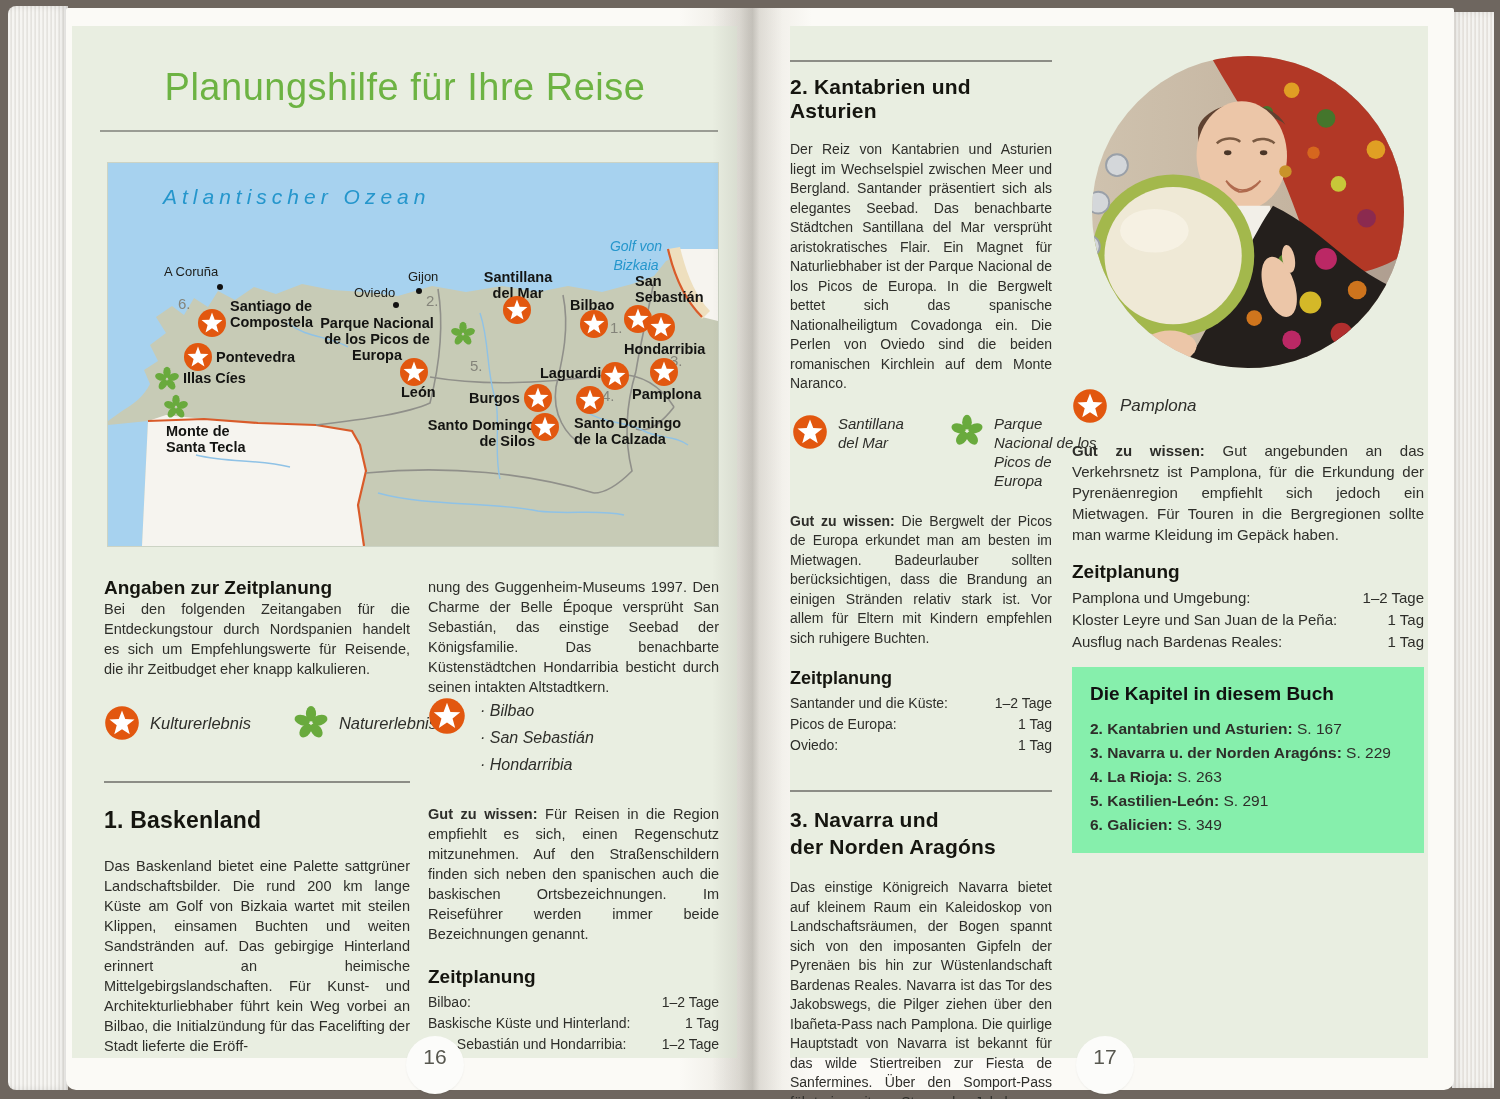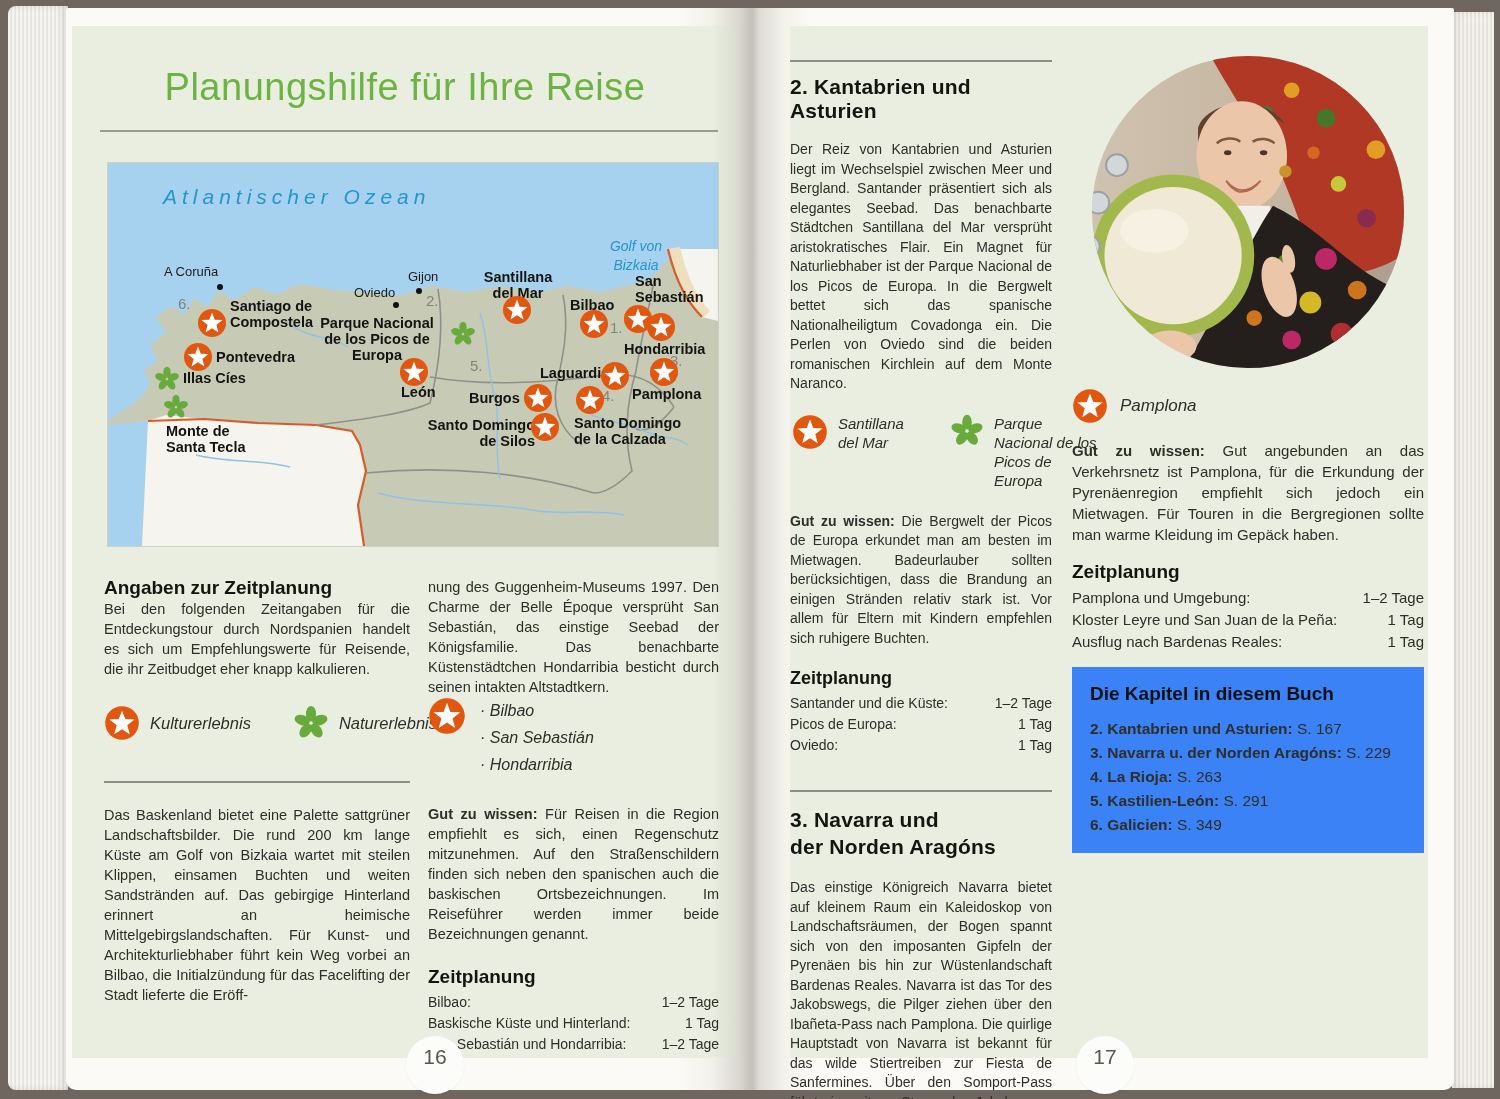--- a/index.html
+++ b/index.html
@@ -57,21 +57,21 @@
   .hl-block{display:flex;gap:14px;}
   .hl-block .itm{font-size:16px;line-height:27px}
   .pamp-row{display:flex;align-items:center;gap:12px;margin-top:16px;font-size:17px}
   
   .col{position:absolute}
   .lp-col1{left:104px;top:577px;width:306px}
   .lp-col2{left:428px;top:577px;width:291px}
   .rp-col1{left:790px;top:60px;width:262px}
   .rp-col2{left:1072px;top:56px;width:352px}
   .rp-col1 p.body{font-size:14px;line-height:19.5px}
-  .chapters{background:#3b82f6;padding:16px 18px;margin-top:14px}
+  .chapters{background:#86efac;padding:16px 18px;margin-top:14px}
   .chapters h3{font-size:19px;margin-bottom:12px;color:#111}
   .chapters .ch{font-size:15.5px;line-height:24px}
   .caption{font-size:15.5px;line-height:21px;text-align:center;color:#32322e;margin-top:8px}
   .photo-wrap{width:312px;margin:0 auto}
 </style>
 </head>
 <body>
 
 <svg style="position:absolute;width:0;height:0" aria-hidden="true">
   <defs>
@@ -258,20 +258,21 @@
       <span class="it">Kulturerlebnis</span>
     </div>
     <div class="grp">
       <svg class="icon-36">
           <use href="#sym-flower"></use>
         </svg>
       <span class="it">Naturerlebnis</span>
     </div>
   </div>
   <div class="rule" style="margin-top:40px"></div>
+  <h2 class="sec" style="margin-top:24px">1. Baskenland</h2>
   <p class="body jp" style="margin-top:22px">Das Baskenland bietet eine Palette sattgrüner Landschaftsbilder. Die rund 200 km lange Küste am Golf von Bizkaia wartet mit steilen Klippen, einsamen Buchten und weiten Sandstränden auf. Das gebirgige Hinterland erinnert an heimische Mittelgebirgslandschaften. Für Kunst- und Architekturliebhaber führt kein Weg vorbei an Bilbao, die Initialzündung für das Facelifting der Stadt lieferte die Eröff-</p>
 </div>
 
 <div class="col lp-col2">
   <p class="body jp">nung des Guggenheim-Museums 1997. Den Charme der Belle Époque versprüht San Sebastián, das einstige Seebad der Königsfamilie. Das benachbarte Küstenstädtchen Hondarribia besticht durch seinen intakten Altstadtkern.</p>
   <div class="hl-block">
     <svg class="icon-36" style="width:38px;height:38px">
         <use href="#sym-star"></use>
       </svg>
     <div>

